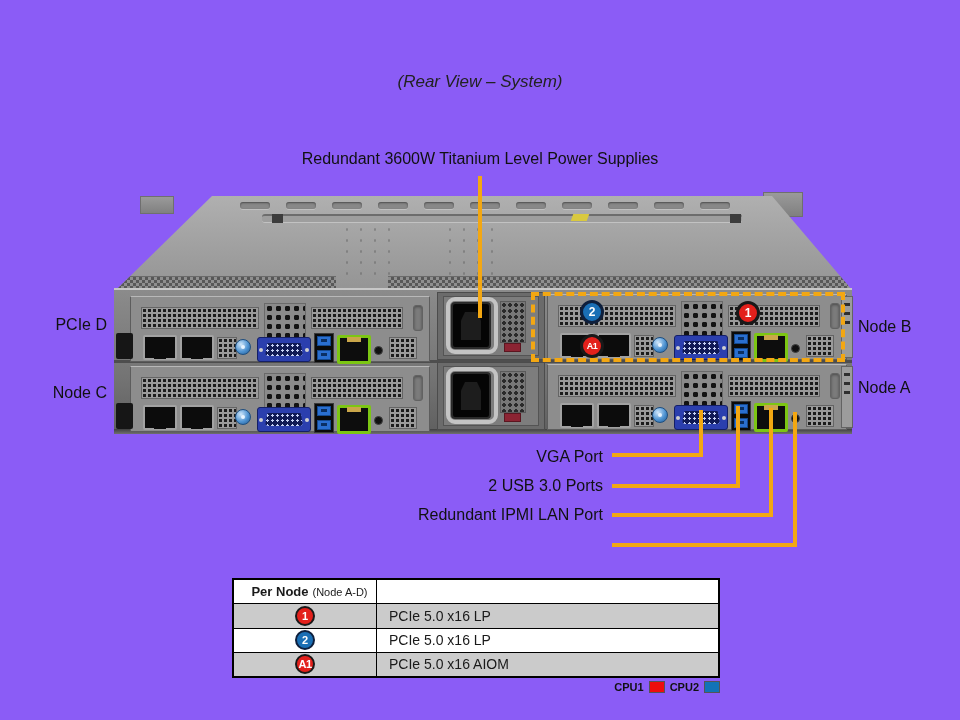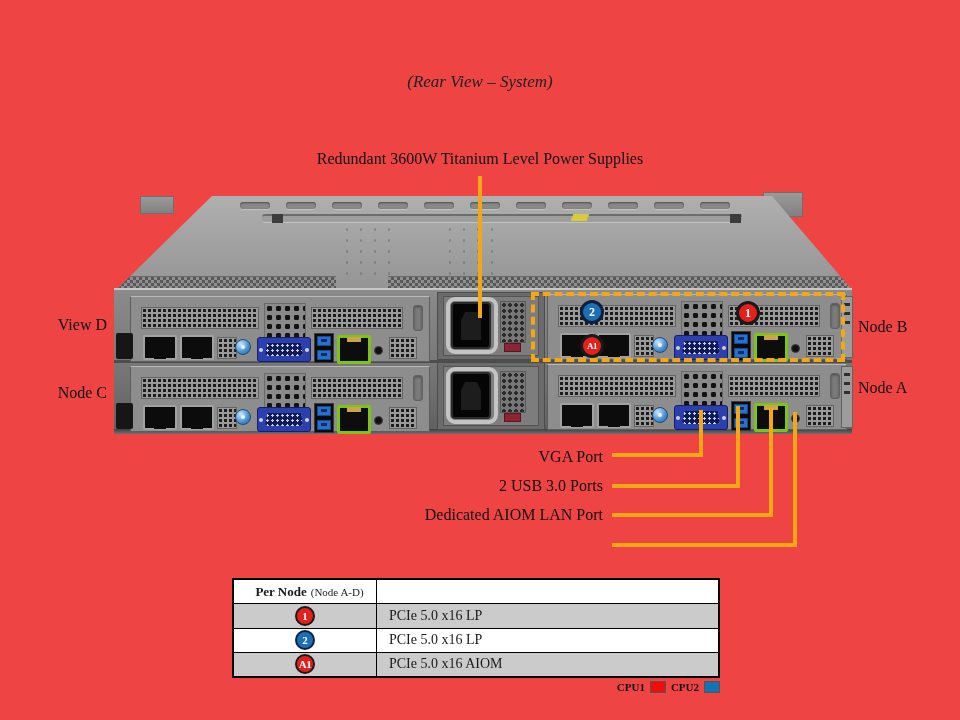--- a/index.html
+++ b/index.html
@@ -1,18 +1,18 @@
 <!DOCTYPE html>
 <html><head>
 <meta charset="utf-8">
 <style>
   * { margin:0; padding:0; box-sizing:border-box; }
   html,body { background:#ffffff; }
   body { font-family:"Liberation Sans","DejaVu Sans",sans-serif; color:#1a1a1a; }
-  #stage { position:relative; width:960px; height:720px; background:#ef4444; overflow:hidden;font-family:Liberation Serif, serif; }
+  #stage { position:relative; width:960px; height:720px; background:#8b5cf6; overflow:hidden; }
   .abs { position:absolute; }
 
   
   .title { left:0; right:0; top:72px; text-align:center; font-size:17px; font-style:italic; color:#222; }
   .psu-label { left:0; right:0; top:150px; text-align:center; font-size:16px; color:#111; }
   .node-label { font-size:16px; color:#111; width:70px; }
   .callout-label { width:300px; left:303px; text-align:right; font-size:16px; color:#111; }
 
   
   .yline { background:#F3A712; }
@@ -283,42 +283,42 @@
         <i></i>
       </div>
   </div>
 
   <div class="abs dash-box"></div>
 
   <div class="abs badge blue on-chassis" style="left:580px;top:300px;">2</div>
   <div class="abs badge red on-chassis" style="left:736px;top:301px;">1</div>
   <div class="abs badge red on-chassis small-text" style="left:580px;top:334px;">A1</div>
 
-  <div class="abs node-label" style="left:37px;top:316px;text-align:right;">View D</div>
+  <div class="abs node-label" style="left:37px;top:316px;text-align:right;">PCIe D</div>
   <div class="abs node-label" style="left:37px;top:384px;text-align:right;">Node C</div>
   <div class="abs node-label" style="left:858px;top:318px;">Node B</div>
   <div class="abs node-label" style="left:858px;top:379px;">Node A</div>
 
   <div class="abs yline" style="left:478px;top:176px;width:4px;height:142px;"></div>
 
   <div class="abs yline" style="left:699px;top:410px;width:4px;height:47px;"></div>
   <div class="abs yline" style="left:612px;top:453px;width:91px;height:4px;"></div>
 
   <div class="abs yline" style="left:736px;top:406px;width:4px;height:82px;"></div>
   <div class="abs yline" style="left:612px;top:484px;width:128px;height:4px;"></div>
 
   <div class="abs yline" style="left:769px;top:408px;width:4px;height:109px;"></div>
   <div class="abs yline" style="left:612px;top:513px;width:161px;height:4px;"></div>
 
   <div class="abs yline" style="left:793px;top:412px;width:4px;height:135px;"></div>
   <div class="abs yline" style="left:612px;top:543px;width:185px;height:4px;"></div>
 
   <div class="abs callout-label" style="top:448px;">VGA Port</div>
   <div class="abs callout-label" style="top:477px;">2 USB 3.0 Ports</div>
-  <div class="abs callout-label" style="top:506px;">Dedicated AIOM LAN Port</div>
+  <div class="abs callout-label" style="top:506px;">Redundant IPMI LAN Port</div>
 
   <div class="abs slot-table">
     <div class="trow head">
       <div class="tcell-1">
         <span class="th1">Per Node</span>
         <span class="th1-note">(Node A-D)</span>
       </div>
     </div>
     <div class="trow gray">
       <div class="tcell-1">

